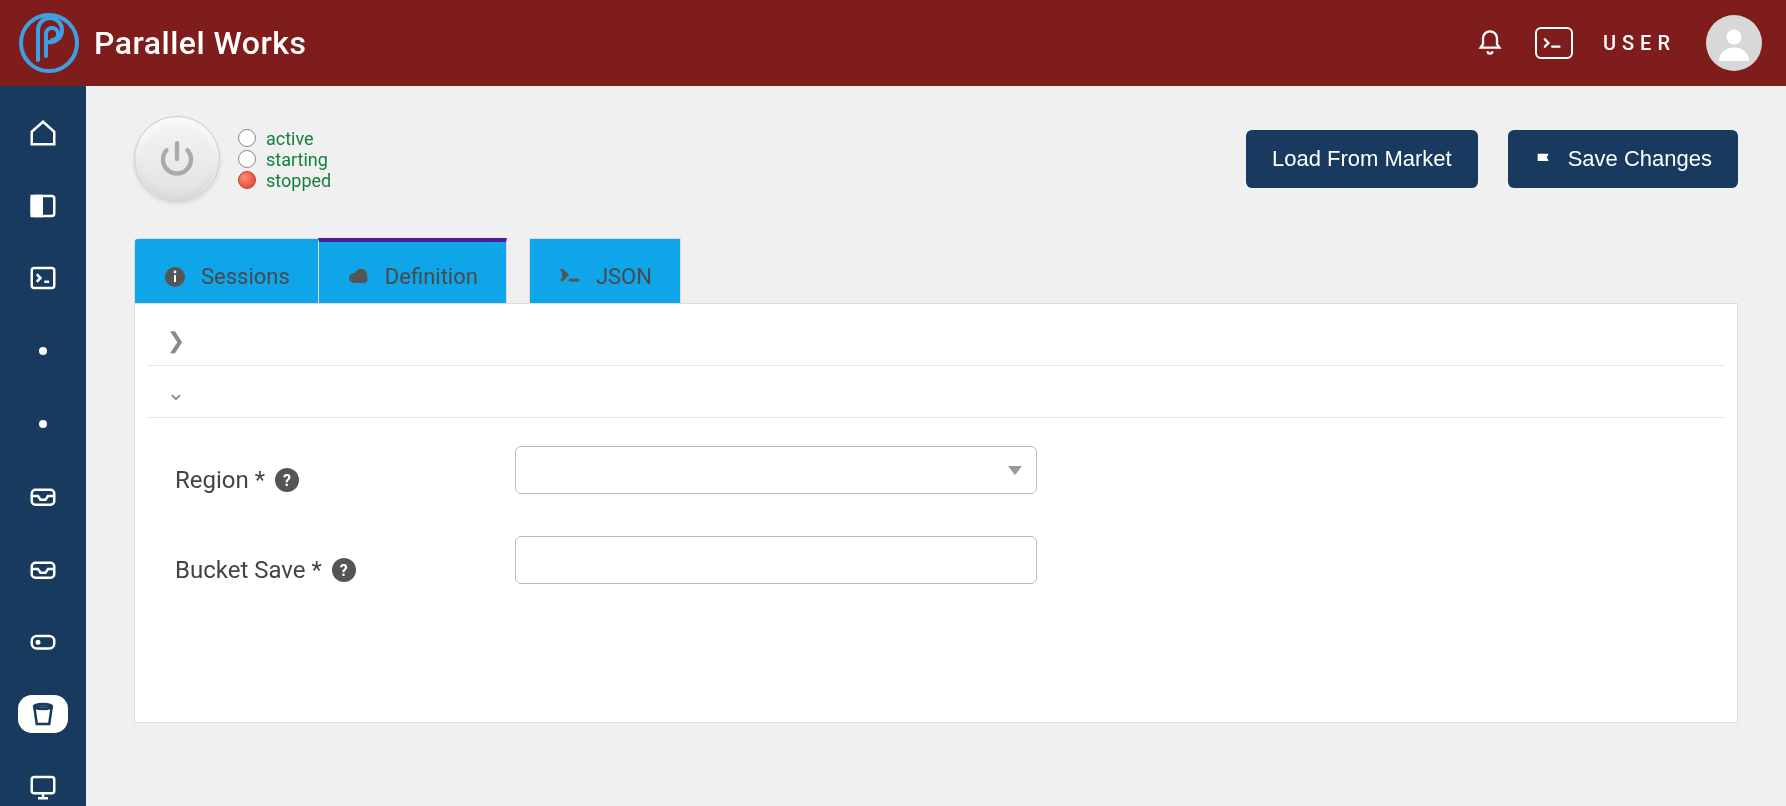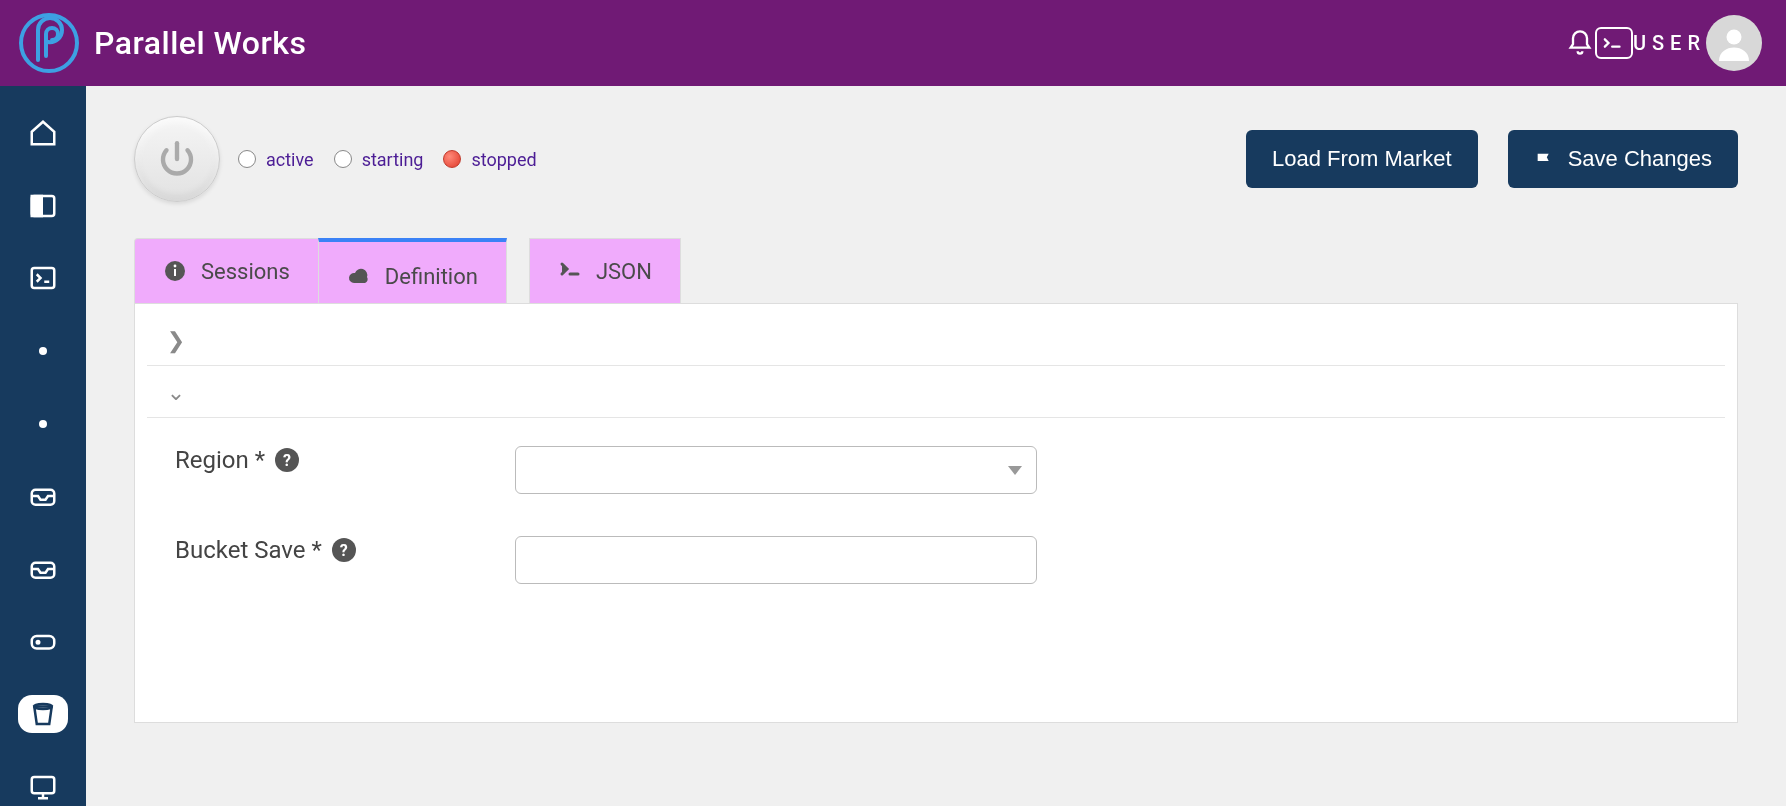--- a/index.html
+++ b/index.html
@@ -5,41 +5,42 @@
   * { box-sizing: border-box; margin: 0; padding: 0; }
   body {
     font-family: -apple-system, BlinkMacSystemFont, "Segoe UI", Roboto, "Helvetica Neue", Arial, sans-serif;
     background: #f2f2f2;
     width: 1786px;
     height: 806px;
     overflow: hidden;
   }
   .top-nav {
     height: 86px;
-    background: #701a75;
+    background: #7f1d1d;
     display: flex;
     align-items: center;
     padding: 0 24px 0 18px;
     color: #fff;
   }
   .logo-area {
     display: flex;
     align-items: center;
     gap: 14px;
   }
   .logo-icon svg { display: block; }
   .brand-text {
     font-size: 32px;
     font-weight: 500;
     letter-spacing: 0.5px;
   }
   .top-nav-right {
     margin-left: auto;
     display: flex;
     align-items: center;
+    gap: 30px;
   }
   .bell-icon, .terminal-box-icon {
     width: 30px; height: 30px;
     display: flex; align-items: center; justify-content: center;
     cursor: pointer;
   }
   .terminal-box-icon {
     border: 2.5px solid #fff;
     border-radius: 6px;
     width: 38px; height: 32px;
@@ -106,23 +107,23 @@
     width: 86px; height: 86px;
     border-radius: 50%;
     background: linear-gradient(#f5f5f5,#e2e2e2);
     border: 1px solid #ccc;
     box-shadow: inset 0 4px 8px rgba(255,255,255,0.8), inset 0 -4px 8px rgba(0,0,0,0.08), 0 2px 4px rgba(0,0,0,0.1);
     display: flex; align-items: center; justify-content: center;
     cursor: pointer;
   }
   .power-btn svg { width: 42px; height: 42px; stroke: #aaa; }
   .status-legend {
-    display: flex; flex-direction: row; gap: 20px;
+    display: flex; flex-direction: column; gap: 0;
     font-size: 18px;
-    color: #4c1d95;
+    color: #15803d;
   }
   .status-row { display: flex; align-items: center; gap: 10px; }
   .status-dot {
     width: 18px; height: 18px; border-radius: 50%;
     border: 1.5px solid #888;
     background: #fff;
   }
   .status-dot.stopped {
     background: radial-gradient(circle at 35% 35%, #ff8a7a, #e03a2a);
     border: 1.5px solid #c0392b;
@@ -154,36 +155,36 @@
   .btn svg { width: 22px; height: 22px; fill: #fff; }
 
   .tab-container {
     margin: 26px 48px 0 48px;
   }
   .tabs {
     display: flex;
     gap: 0;
   }
   .tab {
-    background: #f0abfc;
+    background: #0ea5e9;
     border: 1px solid #ddd;
     border-bottom: none;
     padding: 14px 28px;
     font-size: 22px;
     color: #4a4a4a;
     display: flex;
-    align-items: center;
+    align-items: flex-end;
     gap: 14px;
     cursor: pointer;
     margin-right: 0;
   }
   .tab + .tab { margin-left: 22px; }
   .tab:first-child { border-radius: 4px 0 0 0; margin-left:0;}
   .tab.active {
-    border-top: 4px solid #3b82f6;
+    border-top: 4px solid #4c1d95;
     padding-top: 22px;
     margin-left: 0;
   }
   .tab svg { width: 24px; height: 24px; fill: #555; }
   .tab.active svg { fill: #555; }
   
   .tabs .tab:nth-child(1){ margin-right:0; border-right:none;}
   .tabs .tab:nth-child(2){ margin-left:0; }
 
   .panel {
@@ -204,21 +205,21 @@
     cursor: pointer;
   }
   .section-header + .section-header { margin-top: 8px; }
   .section-chevron { font-size: 22px; width: 22px; text-align:center;}
   .form-block {
     width: 920px;
     padding: 28px 18px 0 40px;
   }
   .form-row {
     display: flex;
-    align-items: flex-start;
+    align-items: flex-end;
     margin-bottom: 42px;
   }
   .form-label {
     width: 340px;
     font-size: 24px;
     color: #444;
     display: flex;
     align-items: center;
     gap: 10px;
   }

